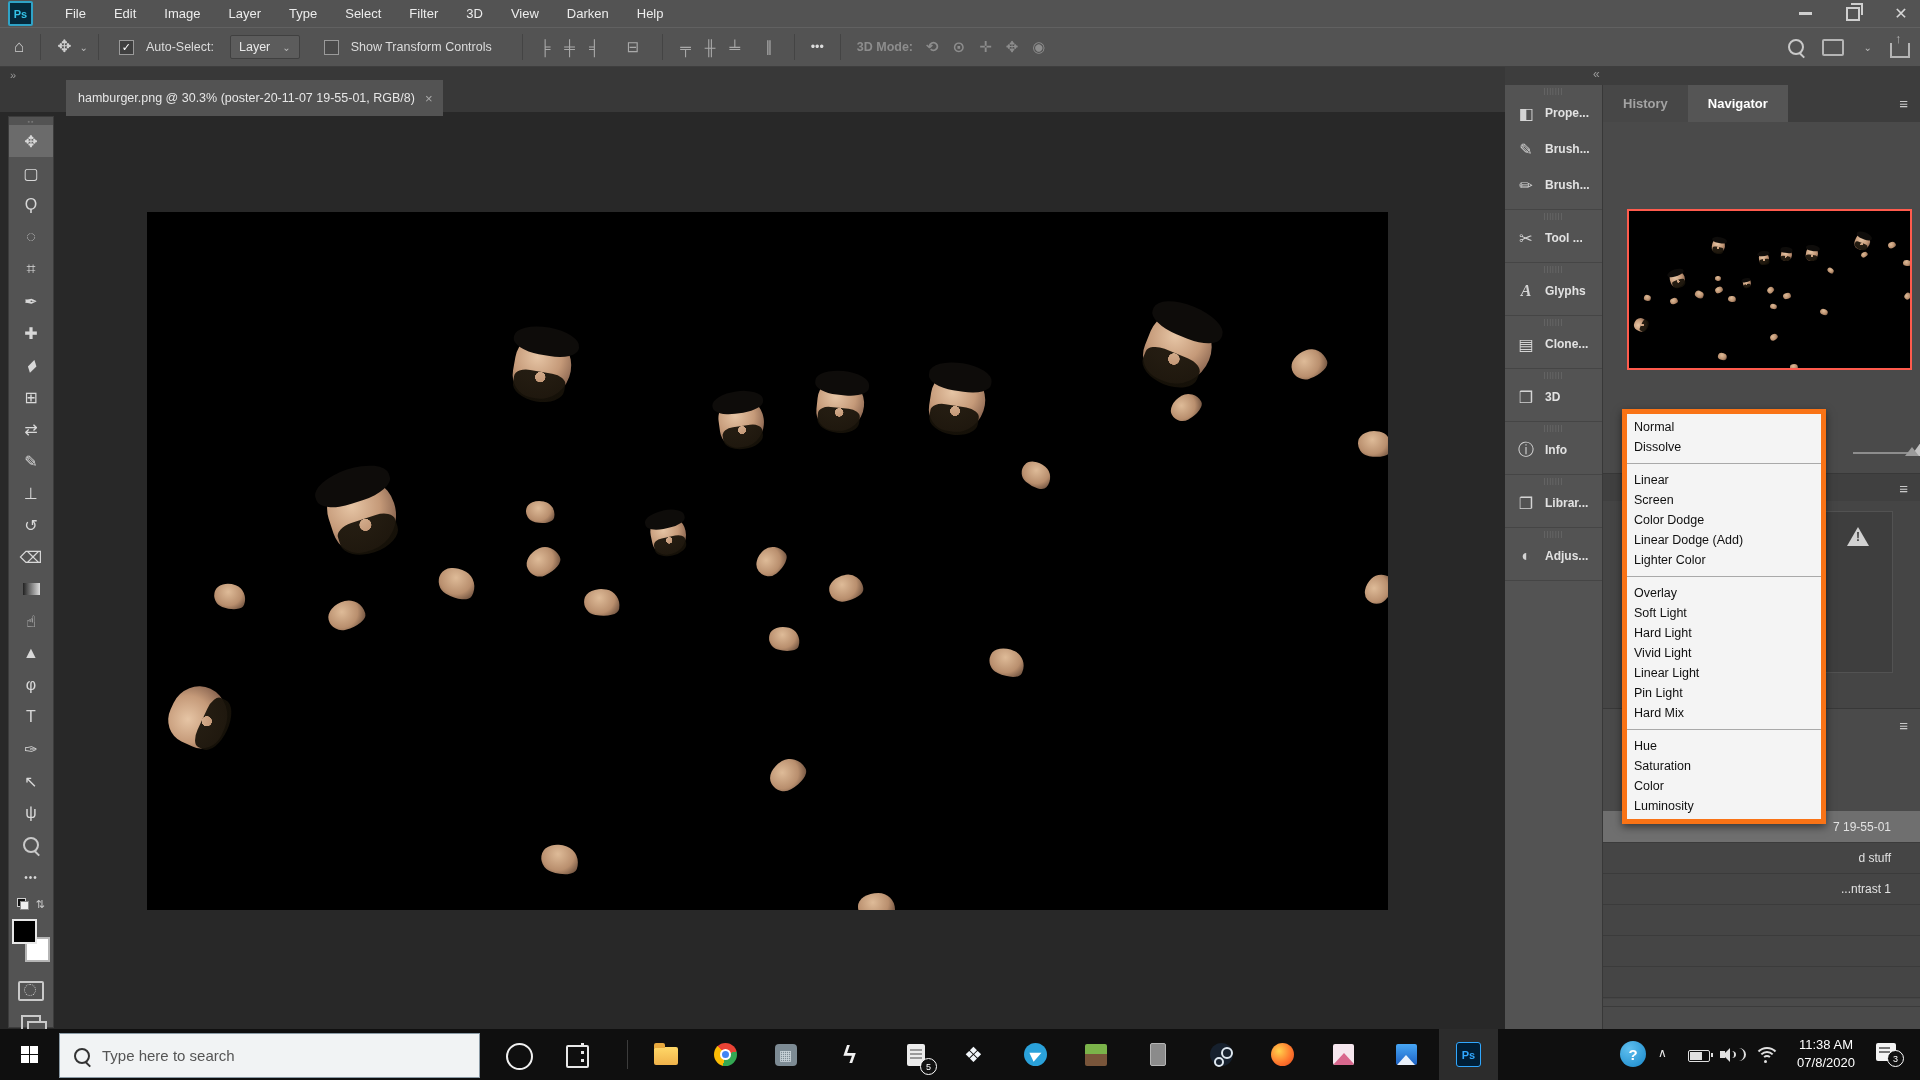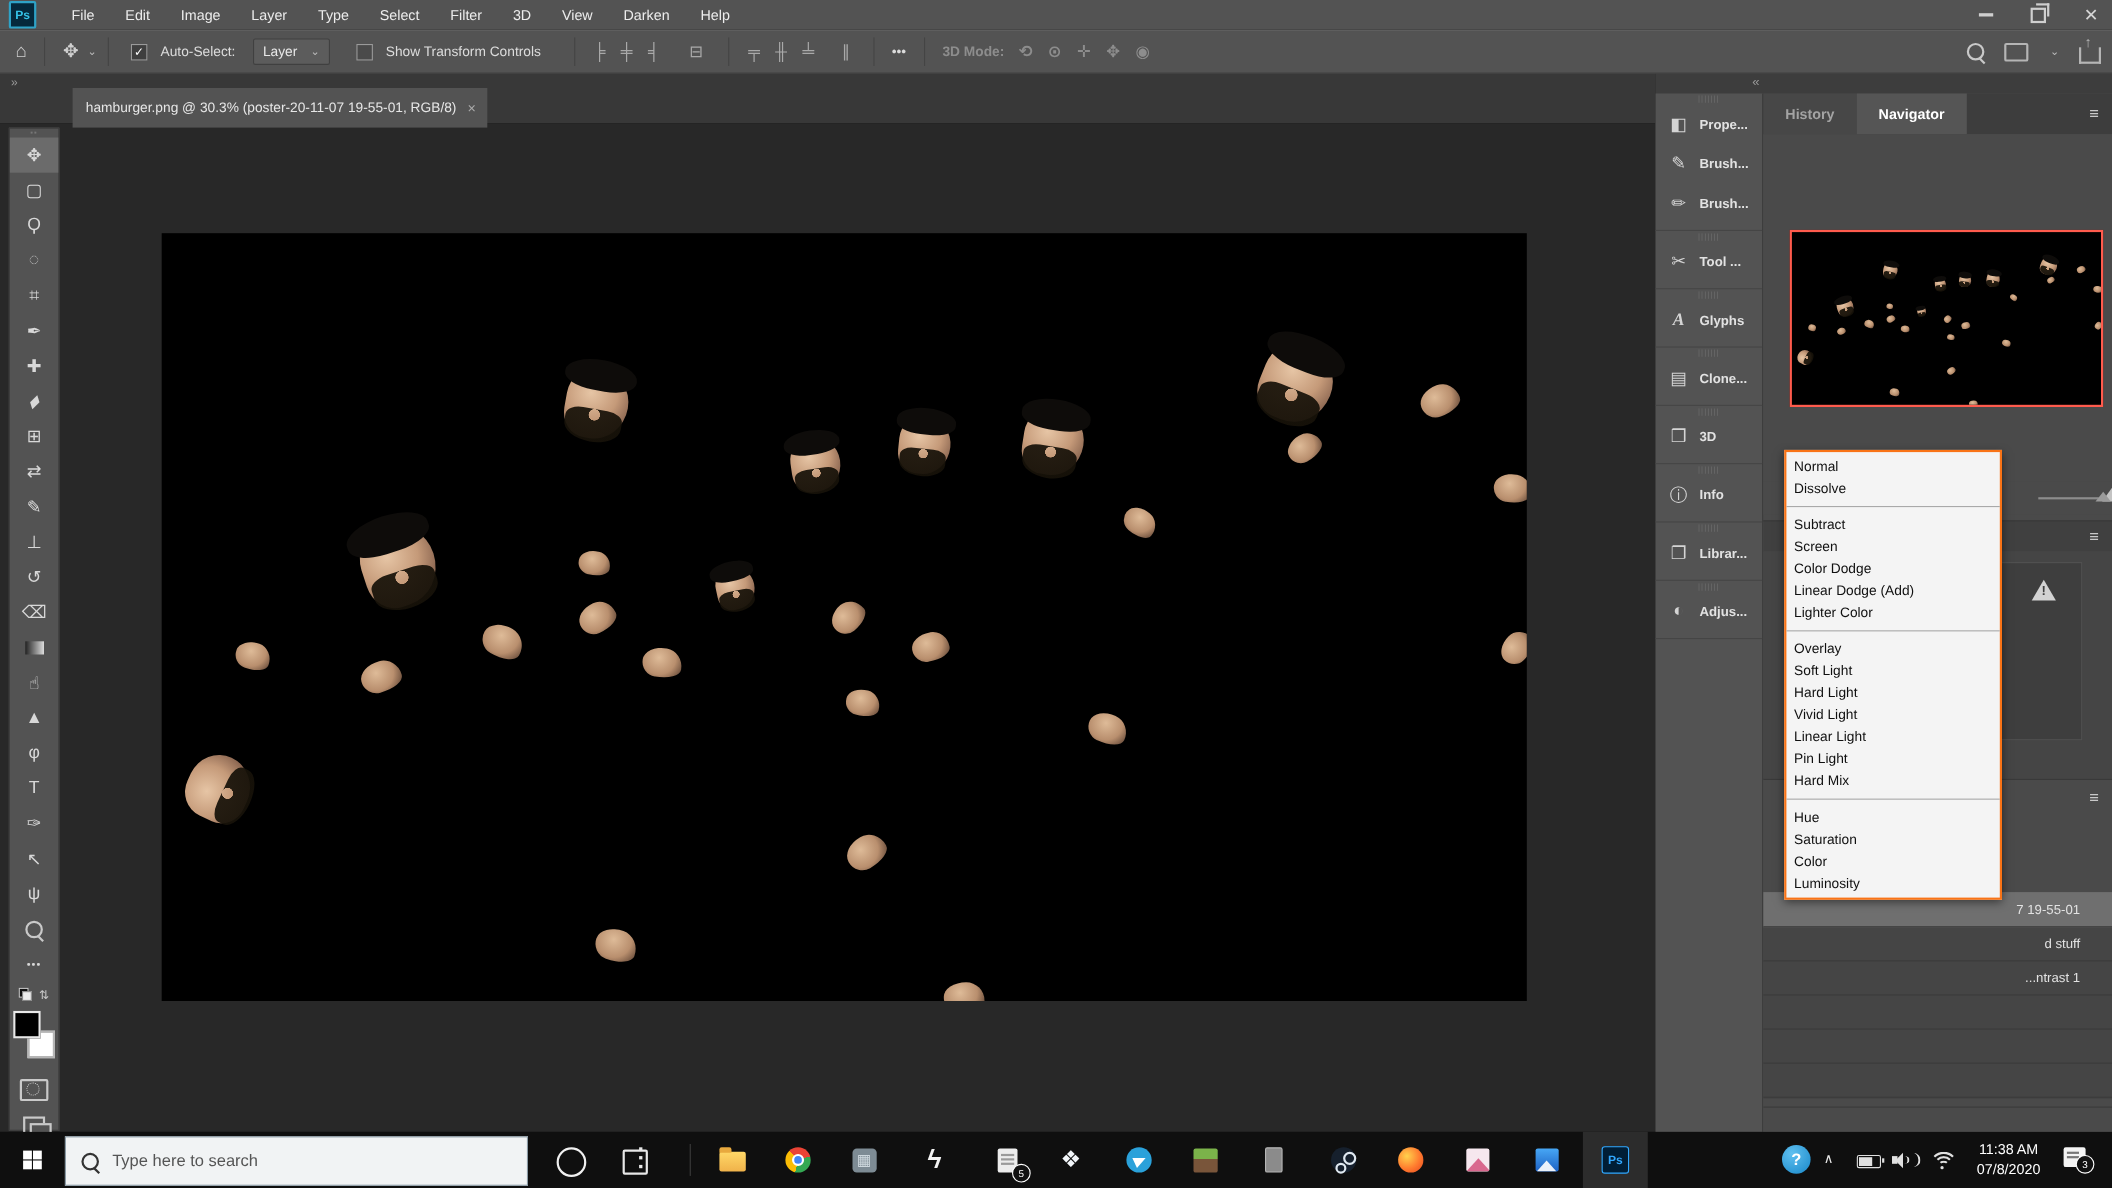--- a/index.html
+++ b/index.html
@@ -104,21 +104,21 @@
   #layers-sec{position:absolute;left:0;top:623px;width:317px;height:321px;background:#4a4a4a;border-top:1px solid #383838;}
   .lock-row{position:absolute;left:0;top:30px;width:317px;height:26px;color:#c9c9c9;}
   .fieldrow{position:absolute;width:317px;height:26px;font-size:12px;color:#d8d8d8;}
   .fieldrow .lbl{position:absolute;width:40px;text-align:right;}
   #layer-list{position:absolute;left:0;top:102px;width:317px;height:188px;background:#454545;}
   .lrow{position:absolute;left:0;width:317px;height:31px;border-bottom:1px solid #3b3b3b;display:flex;align-items:center;font-size:12px;color:#e2e2e2;padding-left:0;}
   .lrow .nm{position:absolute;left:312px;transform:translateX(-100%);padding-right:24px;white-space:nowrap;}
   .lrow.sel{background:#6f6f6f;}
   #layers-foot{position:absolute;left:0;top:297px;width:317px;height:24px;background:#4a4a4a;border-top:1px solid #3b3b3b;color:#b9b9b9;}
   
-  #blend-dd{position:absolute;left:1622px;top:409px;width:194px;background:#f4f4f4;border:2px solid #f97316;z-index:60;padding:3px 0;box-shadow:0 3px 8px rgba(0,0,0,.5);}
+  #blend-dd{position:absolute;left:1622px;top:409px;width:194px;background:#f4f4f4;border:5px solid #f97316;z-index:60;padding:3px 0;box-shadow:0 3px 8px rgba(0,0,0,.5);}
   .dd-group+.dd-group{border-top:1px solid #a9a9a9;margin-top:6px;padding-top:6px;}
   .dd-item{height:20px;line-height:20px;padding-left:7px;font-size:12.5px;color:#101010;}
   .dd-item.dd-sel{background:#2d7ce0;color:#fff;outline:1px dotted #cfe4ff;outline-offset:-2px;}
   
   #taskbar{position:absolute;left:0;top:1029px;width:1920px;height:51px;background:#0f0f0f;z-index:70;}
   #start-btn{position:absolute;left:0;top:0;width:59px;height:51px;display:flex;align-items:center;justify-content:center;}
   .winlogo{width:17px;height:17px;display:grid;grid-template-columns:8px 8px;grid-gap:1px;}
   .winlogo i{background:#fff;}
   #tb-search{position:absolute;left:59px;top:4px;width:419px;height:43px;background:#f1f3f4;border:1px solid #8a9aa5;display:flex;align-items:center;}
   #tb-search .mag{border-color:#333;margin:0 10px 0 14px;}
@@ -534,21 +534,21 @@
     </div>
   </div>
 </div>
 
 <div id="blend-dd">
     <div class="dd-group">
       <div class="dd-item">Normal</div>
       <div class="dd-item">Dissolve</div>
     </div>
     <div class="dd-group">
-      <div class="dd-item">Subtract</div>
+      <div class="dd-item">Linear</div>
       <div class="dd-item">Screen</div>
       <div class="dd-item">Color Dodge</div>
       <div class="dd-item">Linear Dodge (Add)</div>
       <div class="dd-item">Lighter Color</div>
     </div>
     <div class="dd-group">
       <div class="dd-item">Overlay</div>
       <div class="dd-item">Soft Light</div>
       <div class="dd-item">Hard Light</div>
       <div class="dd-item">Vivid Light</div>

